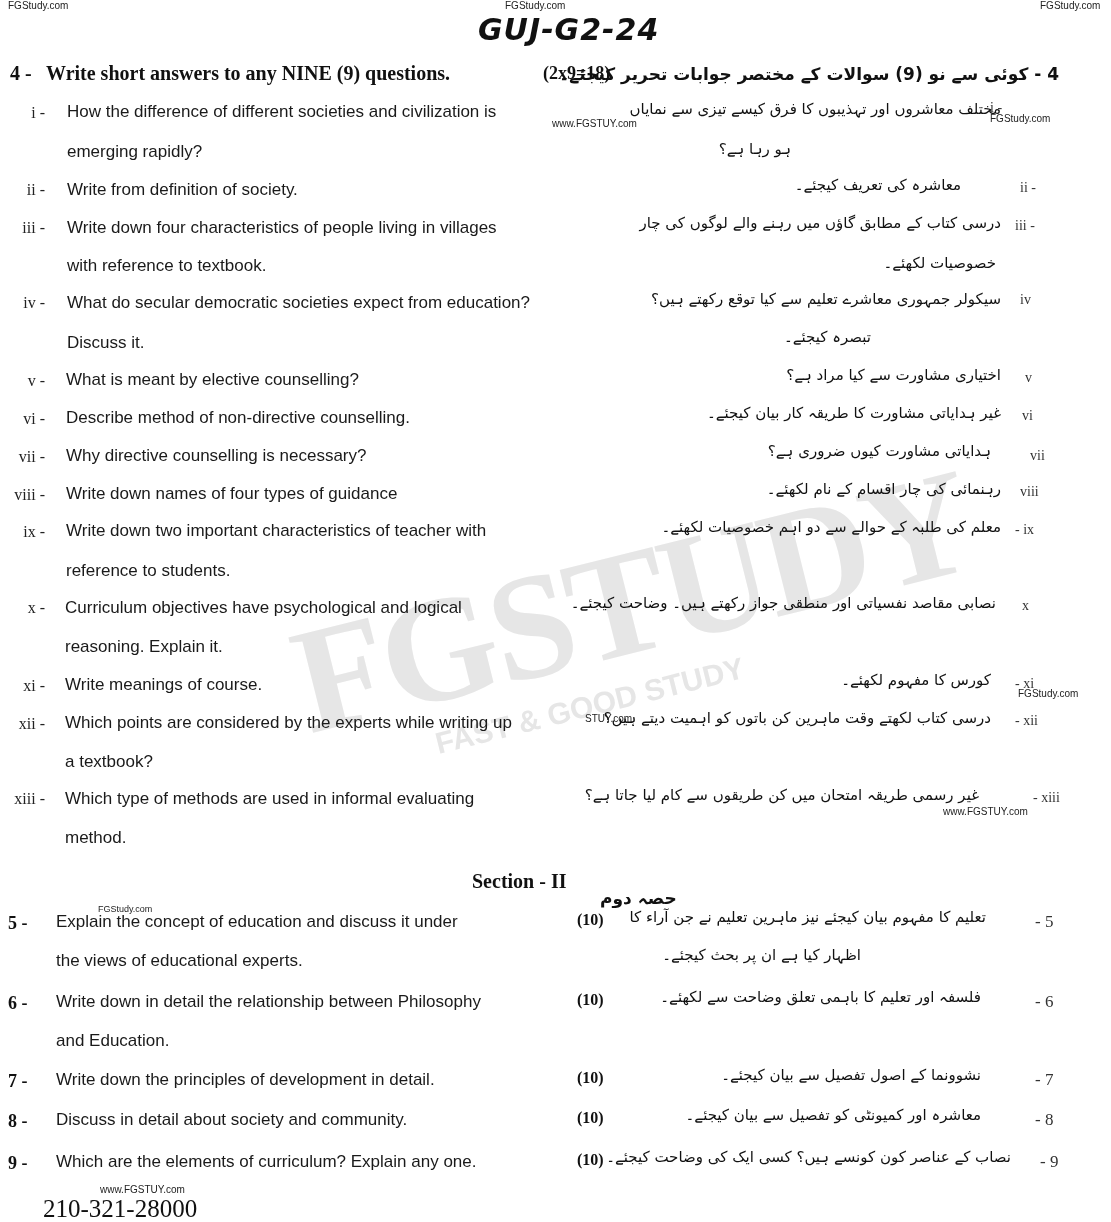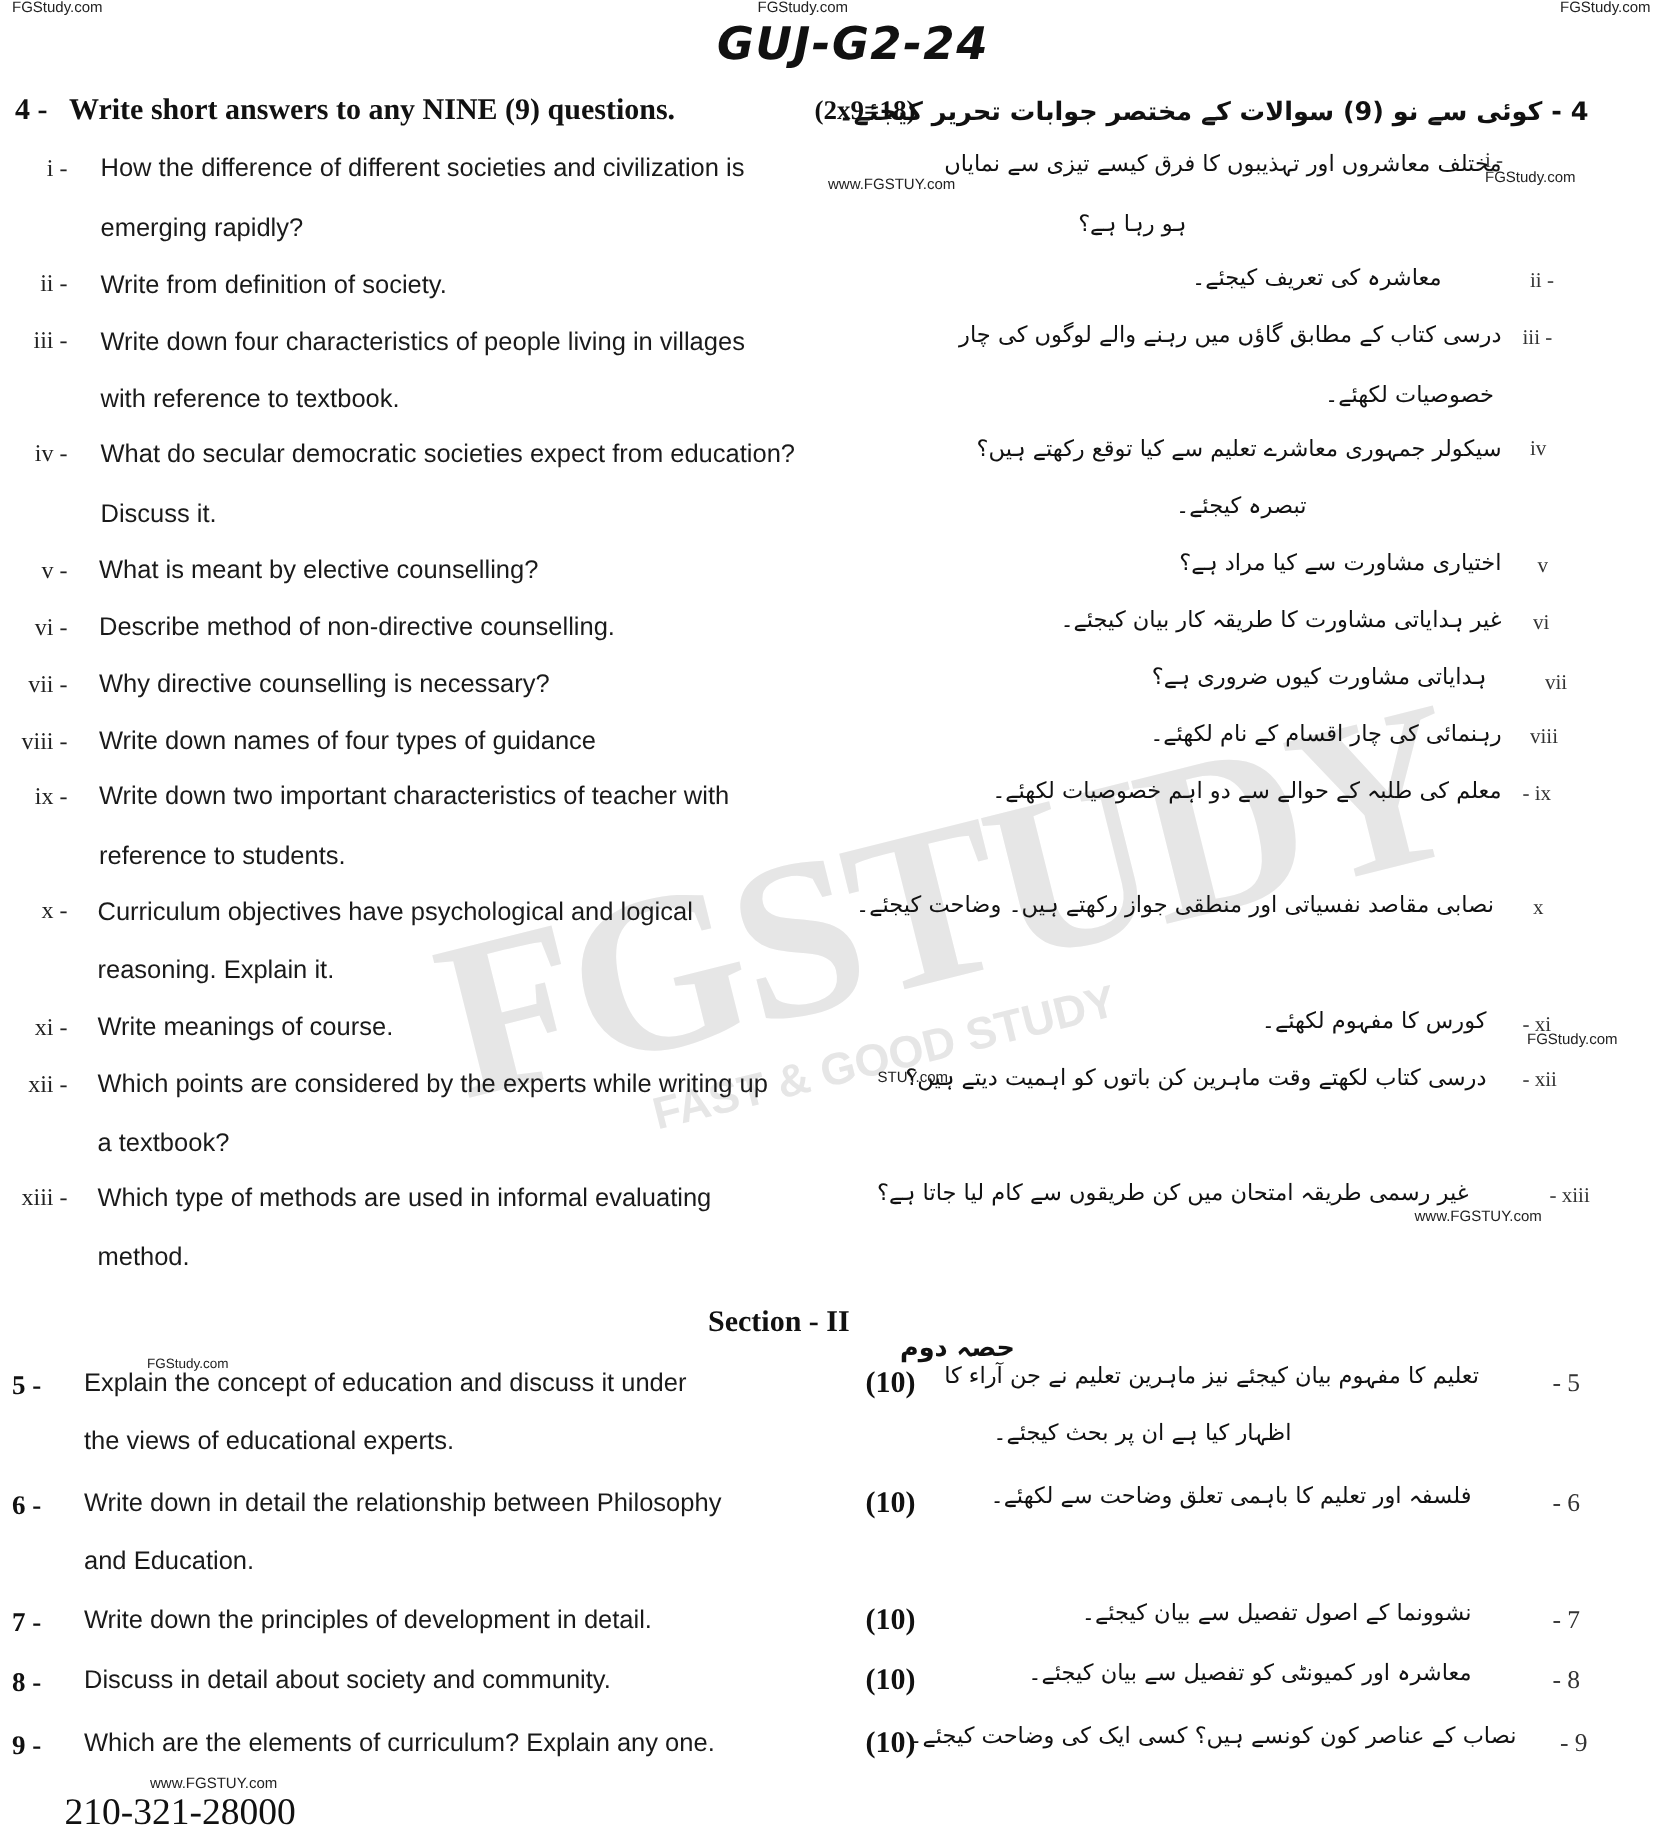--- a/index.html
+++ b/index.html
@@ -8,21 +8,21 @@
   .abs { position:absolute; white-space:nowrap; }
   .wm-small { font-size:10px; color:#222; font-family:"Liberation Sans", sans-serif; }
   .hand { font-family:"DejaVu Sans", sans-serif; font-weight:bold; font-style:italic; font-size:30px; letter-spacing:1px; }
   .qhead { font-family:"Liberation Serif", serif; font-weight:bold; font-size:20px; }
   .marks-h { font-family:"Liberation Serif", serif; font-weight:bold; font-size:18px; }
   .num { font-family:"Liberation Serif", serif; font-size:16px; color:#222; text-align:right; width:45px; }
   .en { font-size:17px; color:#1a1a1a; }
   .ur { font-family:"DejaVu Sans", sans-serif; font-size:15px; direction:rtl; color:#111; }
   .unum { font-family:"Liberation Serif", serif; font-size:14px; color:#333; }
   .snum { font-family:"Liberation Serif", serif; font-weight:bold; font-size:18px; }
-  .smarks { font-family:"Liberation Serif", serif; font-weight:bold; font-size:20px; }
+  .smarks { font-family:"Liberation Serif", serif; font-weight:bold; font-size:16px; }
   .sec-title { font-family:"Liberation Serif", serif; font-weight:bold; font-size:20px; }
   .footer-code { font-family:"Liberation Serif", serif; font-size:25px; }
   .watermark { position:absolute; left:300px; top:540px; width:560px; height:240px; pointer-events:none;
                transform:rotate(-14deg); color:#e6e6e6; font-family:"Liberation Serif", serif; }
   .watermark .big { font-size:150px; font-weight:bold; letter-spacing:-4px; line-height:1; }
   .watermark .sub { font-family:"Liberation Sans", sans-serif; font-size:30px; font-weight:bold; margin-left:120px; }
 </style>
 </head>
 <body>
 

